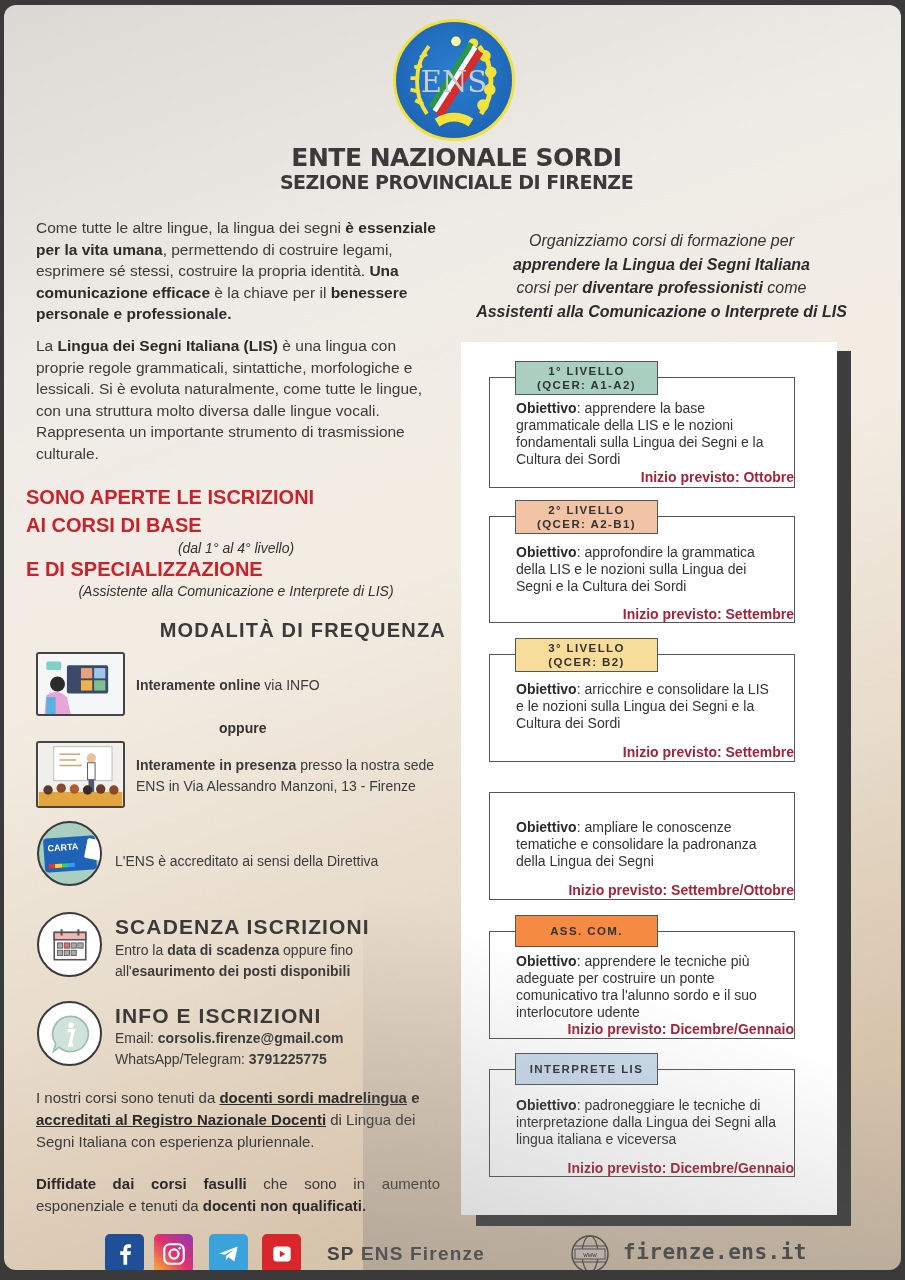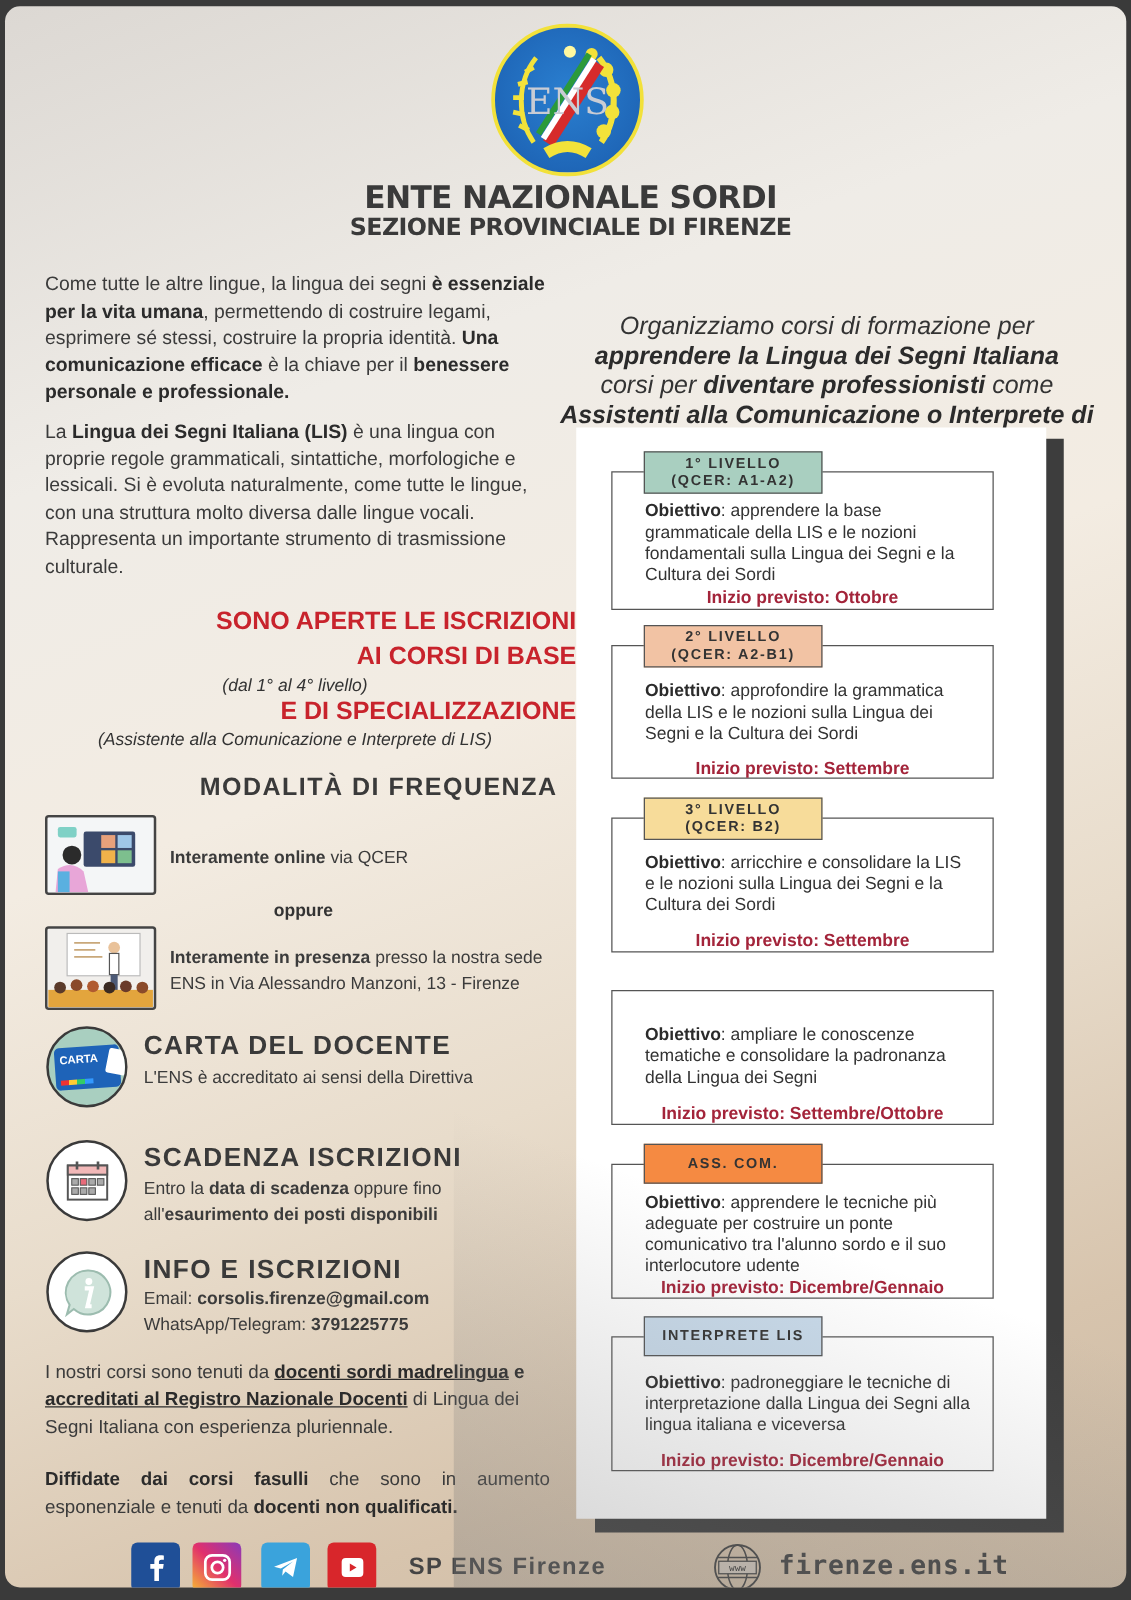--- a/index.html
+++ b/index.html
@@ -38,26 +38,26 @@
 
     .intro {
       position: absolute; left: 32px; width: 400px; font-size: 15.5px; line-height: 21.6px; color: #3b3b3b;
     }
     .intro b { color: #2b2b2b; }
     .intro.p1 { top: 212px; }
     .intro.p2 { top: 330px; }
 
     .right-intro {
       position: absolute; left: 440px; top: 224px; width: 435px; text-align: center;
-      font-size: 20px; line-height: 23.5px; font-style: italic; color: #333; margin-top: 21px;
+      font-size: 16px; line-height: 23.5px; font-style: italic; color: #333;
     }
     .right-intro b { color: #2b2b2b; }
 
     .red-head {
-      position: absolute; left: 37px; width: 420px; text-align: right;
+      position: absolute; left: 22px; width: 420px; text-align: left;
       color: #c8232c; font-weight: bold; font-size: 20px;
     }
     .sub-it { position: absolute; left: 22px; width: 420px; text-align: center; font-style: italic; font-size: 14px; color: #333; }
 
     .mod-title {
       position: absolute; left: 22px; top: 614px; width: 420px; text-align: right;
       font-weight: bold; font-size: 20px; color: #3a3a3a; letter-spacing: 1.2px;
     }
     .mod-img {
       position: absolute; left: 32px; width: 89px; height: 64px; border: 2px solid #444; border-radius: 3px; background: #f7f7f7; overflow: hidden;
@@ -82,21 +82,21 @@
     .card { position: absolute; left: 457px; top: 337px; width: 376px; height: 873px; background: #ffffff; }
     .course {
       position: absolute; left: 485px; width: 306px; border: 1.5px solid #555; background: #fff;
     }
     .course .badge {
       position: absolute; left: 25px; top: -17px; width: 143px; border: 1.5px solid #555;
       text-align: center; font-weight: bold; font-size: 11.5px; letter-spacing: 1.4px; color: #333; line-height: 14px; padding: 2px 0;
     }
     .course .obj { position: absolute; left: 26px; right: 18px; font-size: 14px; line-height: 17px; color: #333; }
     .course .obj b { color: #2b2b2b; }
-    .course .start { position: absolute; left: 0; right: 0; text-align: center; color: #a3243a; font-weight: bold; font-size: 14px; }
+    .course .start { position: absolute; left: 0; right: 0; text-align: right; color: #a3243a; font-weight: bold; font-size: 14px; }
 
     
     .social { position: absolute; top: 1229px; width: 39px; height: 39px; border-radius: 5px; display: flex; align-items: center; justify-content: center; }
     .social svg { width: 26px; height: 26px; }
     .footer-text { position: absolute; top: 1238px; font-weight: bold; font-size: 19px; color: #444; letter-spacing: 1.2px; }
     .footer-site { position: absolute; top: 1235px; font-family: "DejaVu Sans Mono", monospace; font-size: 21px; color: #444; font-weight: bold; letter-spacing: 0.5px; }
   </style>
 </head>
 <body>
 
@@ -153,21 +153,21 @@
       <rect x="45" y="15" width="12" height="11" fill="#e7a17b"></rect>
         <rect x="59" y="15" width="12" height="11" fill="#9fc7e8"></rect>
       <rect x="45" y="28" width="12" height="11" fill="#f0b24a"></rect>
         <rect x="59" y="28" width="12" height="11" fill="#7dbf8e"></rect>
       <rect x="8" y="8" width="16" height="9" fill="#7fd1c6" rx="2"></rect>
       <circle cx="20" cy="32" r="8" fill="#2b2b2b"></circle>
       <path d="M6 64 L8 44 Q20 36 30 46 L34 64 Z" fill="#e8a6d8"></path>
       <rect x="8" y="46" width="10" height="18" fill="#5ab0e0"></rect>
     </svg>
   </div>
-  <div class="mod-text" style="top:670px;"><b>Interamente online</b><span> via QCER</span></div>
+  <div class="mod-text" style="top:670px;"><b>Interamente online</b><span> via INFO</span></div>
 
   <div class="oppure">oppure</div>
 
   <div class="mod-img" style="top:736px; height:67px;">
     <svg viewBox="0 0 89 67">
       <rect x="0" y="0" width="89" height="67" fill="#f1efec"></rect>
       <rect x="16" y="4" width="62" height="36" fill="#ffffff" stroke="#bbb"></rect>
       <path d="M22 12 h22 M22 18 h18 M22 24 h24" stroke="#c9a87a" stroke-width="1.5"></path>
       <circle cx="56" cy="16" r="5" fill="#e9c29a"></circle>
       <rect x="52" y="21" width="8" height="18" fill="#ffffff" stroke="#555"></rect>
@@ -186,21 +186,20 @@
     <div>ENS in Via Alessandro Manzoni, 13 - Firenze</div>
   </div>
 
   <div class="circ" style="top:816px; background:#a9cfc0;">
     <div style="width:52px; height:34px; background:#1e63b8; border-radius:4px; position:relative; transform:rotate(-4deg);">
       <span style="position:absolute; left:4px; top:5px; color:#fff; font-size:9px; font-weight:bold;">CARTA</span>
       <span style="position:absolute; right:-6px; top:4px; width:16px; height:20px; background:#fff; border-radius:2px; transform:rotate(15deg);"></span>
       <span style="position:absolute; left:4px; bottom:4px; width:26px; height:4px; background:linear-gradient(90deg,#e33 0 25%,#fc3 25% 50%,#3c6 50% 75%,#39f 75%);"></span>
     </div>
   </div>
-  <div class="sec-head" style="top:820px;">CARTA DEL DOCENTE</div>
   <div class="sec-body" style="top:846px;">
     <div>L'ENS è accreditato ai sensi della Direttiva</div>
   </div>
 
   <div class="circ" style="top:907px; background:#fff;">
     <svg viewBox="0 0 40 40" width="42" height="42">
       <rect x="5" y="8" width="30" height="26" fill="#fff" stroke="#555" stroke-width="1.5"></rect>
       <rect x="5" y="8" width="30" height="7" fill="#f2b8b8" stroke="#555" stroke-width="1.5"></rect>
       <path d="M12 5 v6 M28 5 v6" stroke="#555" stroke-width="2"></path>
       <g fill="#aaa" stroke="#555" stroke-width="0.8">

